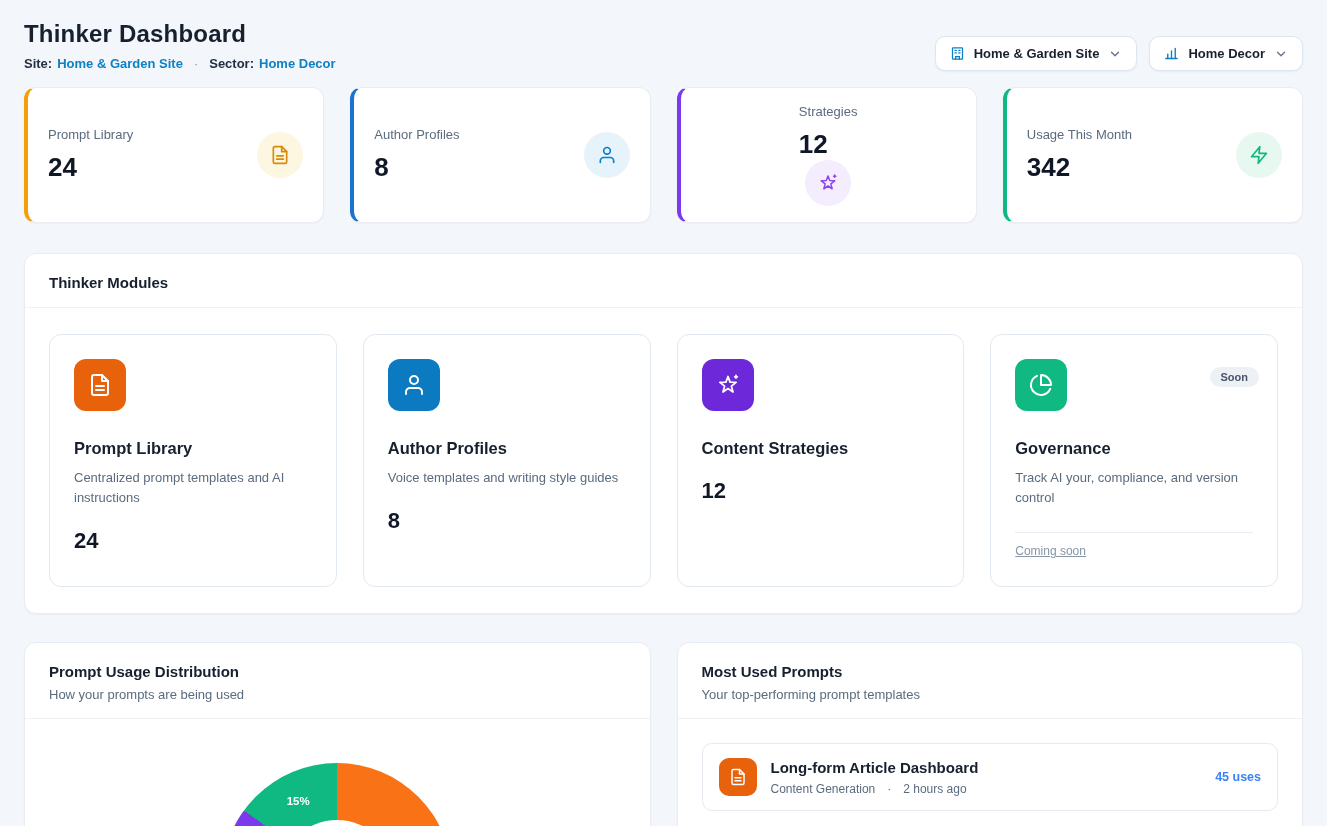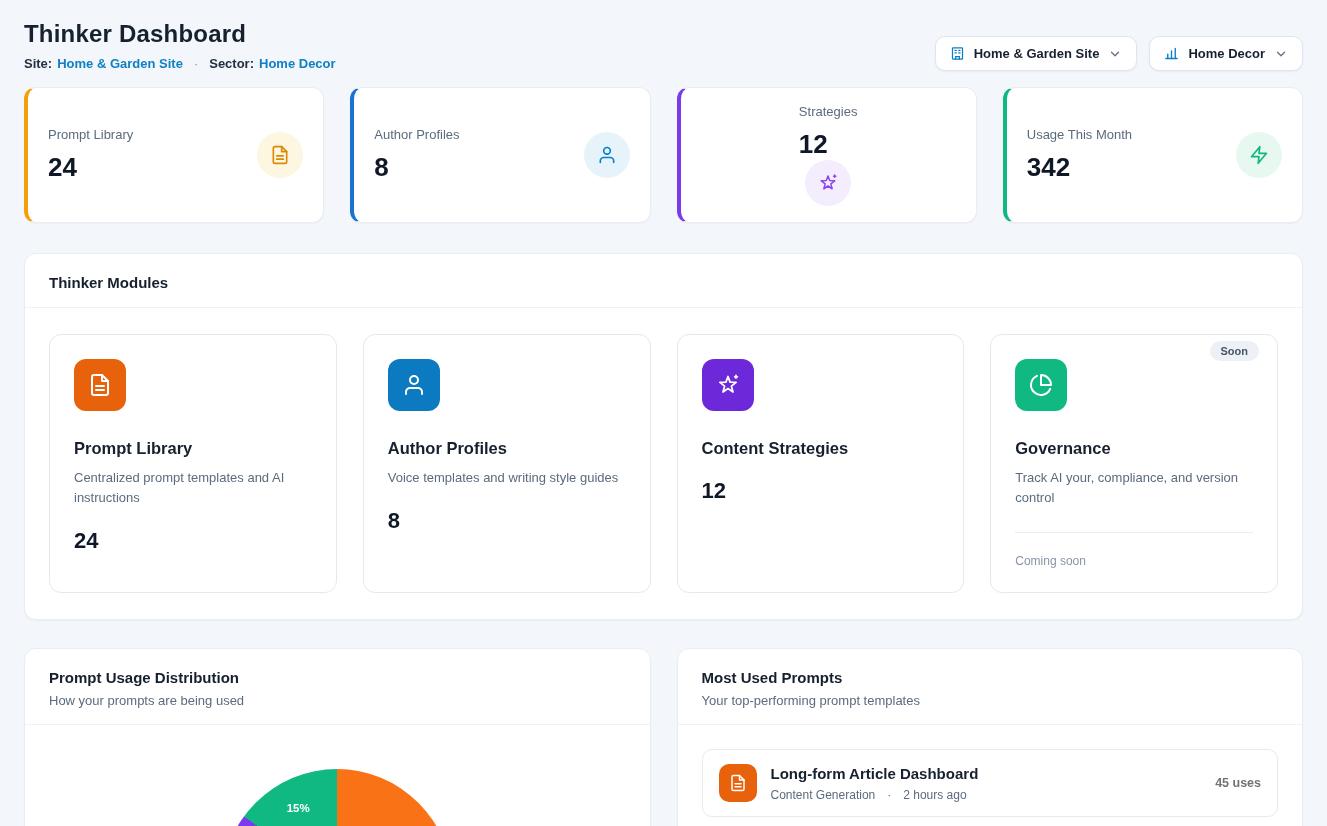--- a/index.html
+++ b/index.html
@@ -64,42 +64,42 @@
   }
   .module-icon { width:52px; height:52px; border-radius:12px; color:#fff; display:flex; align-items:center; justify-content:center; }
   .mi-orange { background:#e8610b; }
   .mi-blue   { background:#0b7ac1; }
   .mi-purple { background:#6d28d9; }
   .mi-green  { background:#10b981; }
   .module-title { margin-top:28px; font-size:16.5px; font-weight:800; color:#16202e; }
   .module-desc  { margin-top:10px; font-size:13px; color:#5b6b7e; line-height:1.55; }
   .module-count { margin-top:20px; font-size:22px; font-weight:800; color:#101828; }
   .soon-badge {
-    position:absolute; top:6px; right:18px; background:#edf1f6; color:#475569;
+    position:absolute; top:32px; right:18px; background:#edf1f6; color:#475569;
     font-size:11px; font-weight:700; padding:4px 11px; border-radius:999px;
   }
   .module-divider { border:none; border-top:1px solid #e8edf3; margin-top:24px; }
-  .coming-soon { margin-top:21px; font-size:12px; color:#8795a7; }
+  .coming-soon { margin-top:11px; font-size:12px; color:#8795a7;text-decoration:underline; }
 
   
   .bottom-grid { display:grid; grid-template-columns:1fr 1fr; gap:26px; margin-top:28px; }
   .chart-body { display:flex; justify-content:center; padding-top:44px; height:360px; }
   .donut { position:relative; width:230px; height:230px; border-radius:50%; }
   .donut::after { content:""; position:absolute; inset:57px; background:#fff; border-radius:50%; }
   .slice-label { position:absolute; transform:translate(-50%,-50%); color:#fff; font-size:11.5px; font-weight:700; z-index:2; }
 
   .prompt-item {
     display:flex; align-items:center; gap:14px; border:1px solid #e6ebf2;
     border-radius:10px; padding:14px 16px; margin:24px; cursor:pointer; background:#fff;
   }
   .prompt-icon { width:38px; height:38px; border-radius:10px; background:#e8610b; color:#fff; display:flex; align-items:center; justify-content:center; flex-shrink:0; }
   .prompt-info { flex:1; }
   .prompt-title { font-size:15px; font-weight:800; color:#16202e; }
   .prompt-meta { margin-top:6px; font-size:12px; color:#5b6b7e; display:flex; align-items:center; gap:12px; }
-  .prompt-uses { font-size:12.5px; font-weight:800; color:#737373; white-space:nowrap; }
+  .prompt-uses { font-size:12.5px; font-weight:800; color:#3b82f6; white-space:nowrap; }
 </style>
 </head>
 <body>
 
 <div class="page">
 
   <header class="topbar">
     <div>
       <h1 class="page-title">Thinker Dashboard</h1>
       <div class="site-line">

